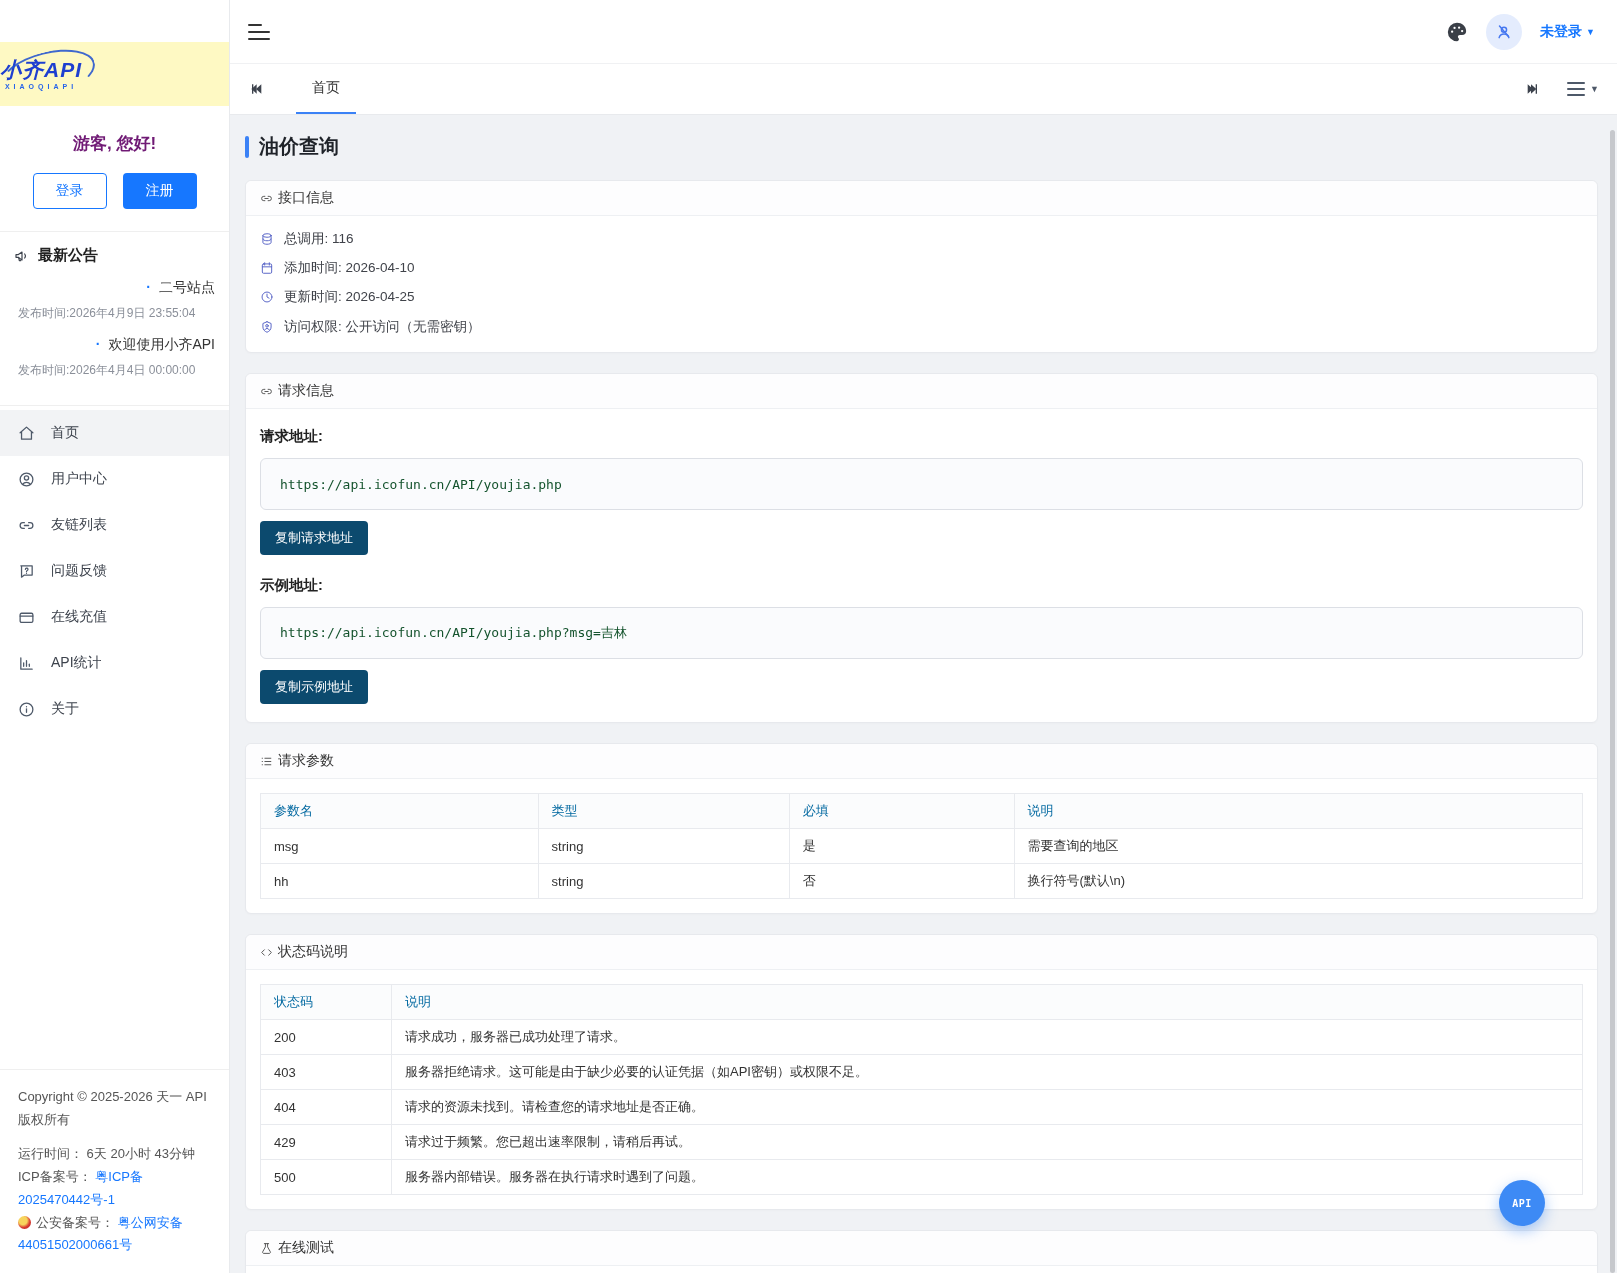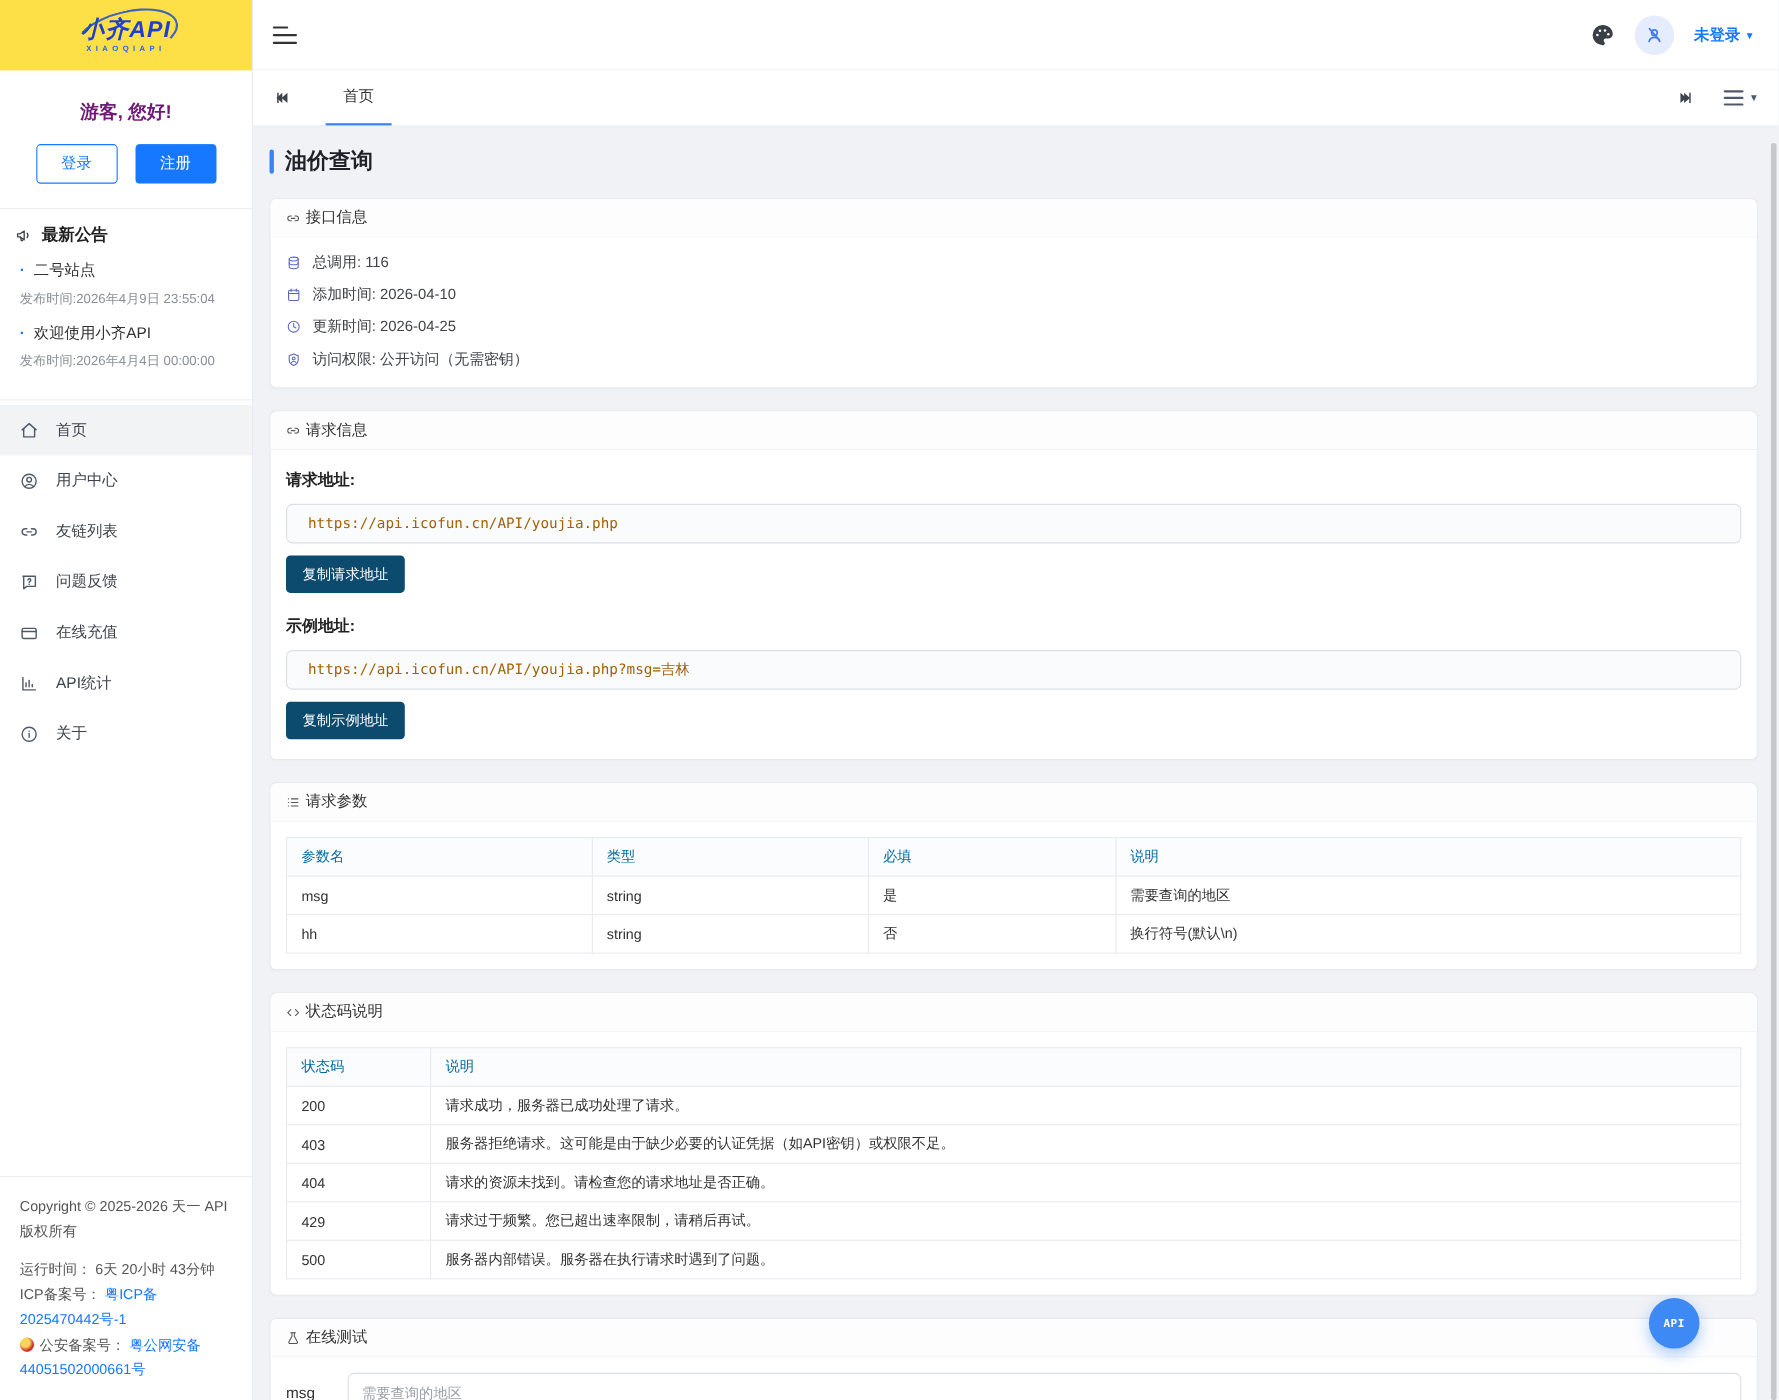--- a/index.html
+++ b/index.html
@@ -2,34 +2,34 @@
 <html><head>
 <meta charset="utf-8">
 <style>
   * { margin:0; padding:0; box-sizing:border-box; }
   html,body { width:1617px; height:1273px; overflow:hidden; }
   body { font-family:"Liberation Sans","DejaVu Sans",sans-serif; background:#f0f2f5; color:#333; }
   .app { display:flex; width:1617px; height:1273px; }
 
   
   .sidebar { width:230px; min-width:230px; background:#fff; border-right:1px solid #e8eaed; display:flex; flex-direction:column; height:100%; }
-  .logo-area { height:64px; background:#fde047; display:flex; align-items:center; justify-content:center; position:relative; }
+  .logo-area { height:64px; background:#fef9c3; display:flex; align-items:center; position:relative;margin-top:42px; }
   .logo-swoosh { position:absolute; width:96px; height:44px; border:2px solid #1e4fd0; border-radius:50%; transform:rotate(-14deg); border-left-color:transparent; border-bottom-color:transparent; opacity:.85; }
   .logo-text { font-size:21px; font-weight:bold; font-style:italic; color:#1e3fd0; letter-spacing:1px; text-align:center; line-height:1; }
   .logo-sub { font-size:7px; font-weight:bold; color:#2563eb; letter-spacing:4px; margin-top:3px; font-style:normal; }
   .greeting { text-align:center; font-size:17px; font-weight:bold; margin-top:26px; color:#701a75; }
   .auth-btns { display:flex; justify-content:center; gap:16px; margin:18px 0 22px; }
   .btn { display:inline-block; border-radius:4px; font-size:14px; padding:8px 22px; cursor:pointer; border:1px solid transparent; }
   .btn-outline { background:#fff; border-color:#1677ff; color:#1677ff; }
   .btn-solid { background:#1677ff; color:#fff; }
   .divider { border-top:1px solid #efefef; margin:0 0; }
   .announce { padding:14px 14px 12px; }
   .announce-title { font-size:15px; font-weight:bold; color:#222; display:flex; align-items:center; gap:8px; margin-bottom:14px; }
   .announce-item { padding-left:4px; margin-bottom:14px; }
-  .announce-item .a-title { font-size:14px; color:#333; margin-bottom:8px; }
+  .announce-item .a-title { font-size:14px; color:#333; margin-bottom:8px;text-align:right; }
   .announce-item .a-title::before { content:"·"; color:#1677ff; font-weight:bold; margin-right:8px; }
   .announce-item .a-time { font-size:12px; color:#8a8f99; }
   .nav { margin-top:4px; }
   .nav-item { display:flex; align-items:center; gap:16px; height:46px; padding:0 18px; font-size:14px; color:#3d434d; cursor:pointer; }
   .nav-item.active { background:#f2f3f5; }
   .nav-item svg { width:17px; height:17px; stroke:#4e5969; fill:none; stroke-width:1.8; stroke-linecap:round; stroke-linejoin:round; }
   .side-footer { border-top:1px solid #efefef; margin-top:auto; padding:16px 18px; font-size:13px; color:#555; line-height:1.75; }
   .side-footer a { color:#1677ff; text-decoration:none; cursor:pointer; }
   .uptime { margin-top:12px; }
   .badge-dot { display:inline-block; width:13px; height:13px; border-radius:50%; background:radial-gradient(circle at 38% 35%, #f7d45c 0 35%, #d93a31 60%, #b01f18 100%); vertical-align:-2px; margin-right:5px; }
@@ -68,21 +68,21 @@
   .card { background:#fff; border:1px solid #e7e9ed; border-radius:6px; margin-bottom:20px; box-shadow:0 1px 2px rgba(0,0,0,.02); }
   .card-header { padding:8px 14px; font-size:14px; color:#333; border-bottom:1px solid #eef0f3; background:#fdfdfe; border-radius:6px 6px 0 0; display:flex; align-items:center; gap:5px; }
   .card-header svg { width:13px; height:13px; stroke:#555; fill:none; stroke-width:1.8; stroke-linecap:round; stroke-linejoin:round; }
   .card-body { padding:14px; }
 
   .info-item { display:flex; align-items:center; gap:10px; font-size:13.5px; color:#40434a; margin-bottom:11px; }
   .info-item:last-child { margin-bottom:2px;margin-top:12px; }
   .info-item svg { width:14px; height:14px; stroke:#5b67c7; fill:none; stroke-width:1.7; stroke-linecap:round; stroke-linejoin:round; }
 
   .field-label { font-size:14.5px; font-weight:bold; color:#222; margin:4px 0 12px; }
-  .url-box { width:100%; height:36px; border:1px solid #dcdfe5; border-radius:6px; background:#fafbfd; font-family:"DejaVu Sans Mono","Liberation Mono",monospace; font-size:13px; color:#a16207; padding:0 19px; outline:none; }
+  .url-box { width:100%; height:52px; border:1px solid #dcdfe5; border-radius:6px; background:#fafbfd; font-family:"DejaVu Sans Mono","Liberation Mono",monospace; font-size:13px; color:#14532d; padding:0 19px; outline:none; }
   .copy-btn { display:inline-block; background:#0c4a6e; color:#fff; font-size:13px; border:none; border-radius:4px; padding:8px 15px; margin:11px 0 17px; cursor:pointer; }
   .copy-btn.last { margin-bottom:4px; }
 
   table { width:100%; border-collapse:collapse; font-size:13px; color:#333; }
   th, td { border:1px solid #e8eaee; padding:8px 13px; text-align:left; font-weight:400; height:34px; }
   th { background:#fbfcfd; color:#0369a1; }
   .params-table th:nth-child(1){ width:21%; } .params-table th:nth-child(2){ width:19%; } .params-table th:nth-child(3){ width:17%; }
   .status-table th:nth-child(1){ width:131px; }
 
   .test-row { display:flex; align-items:center; margin-bottom:13px; }

